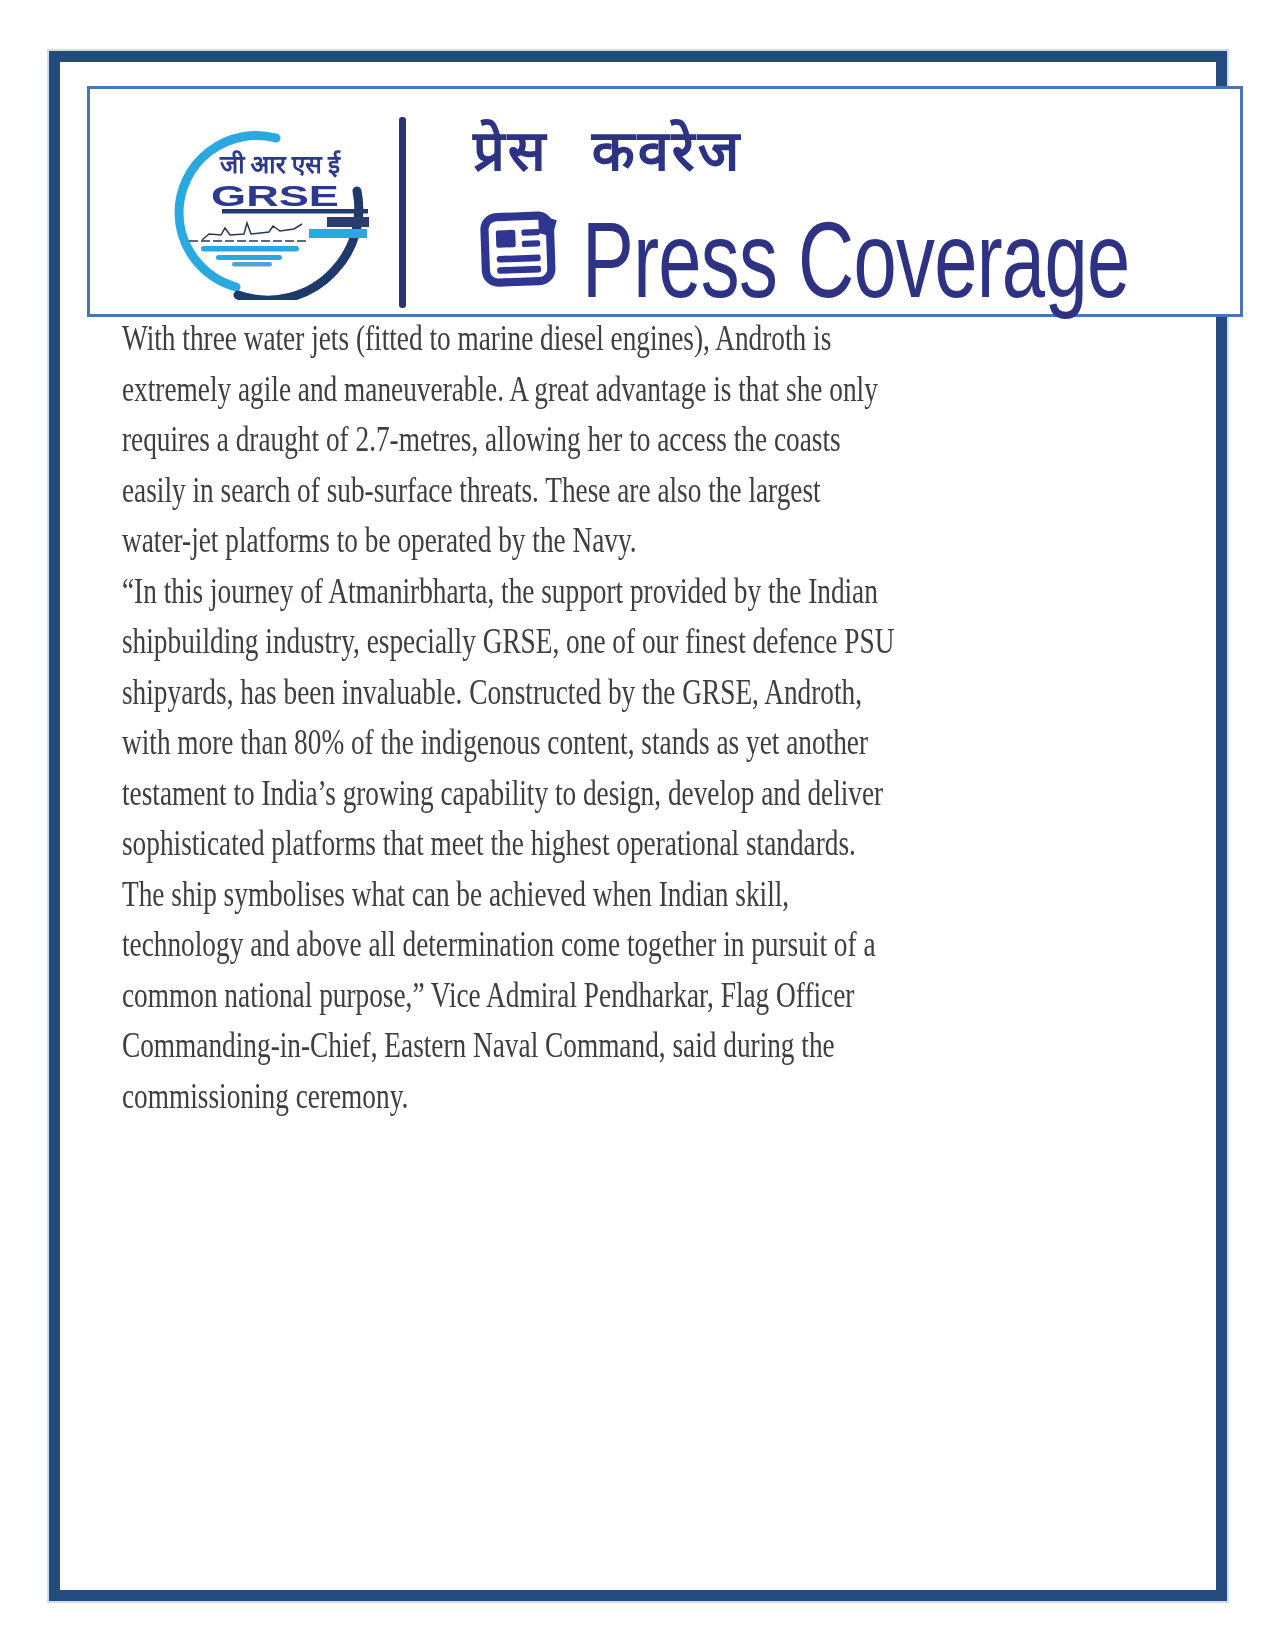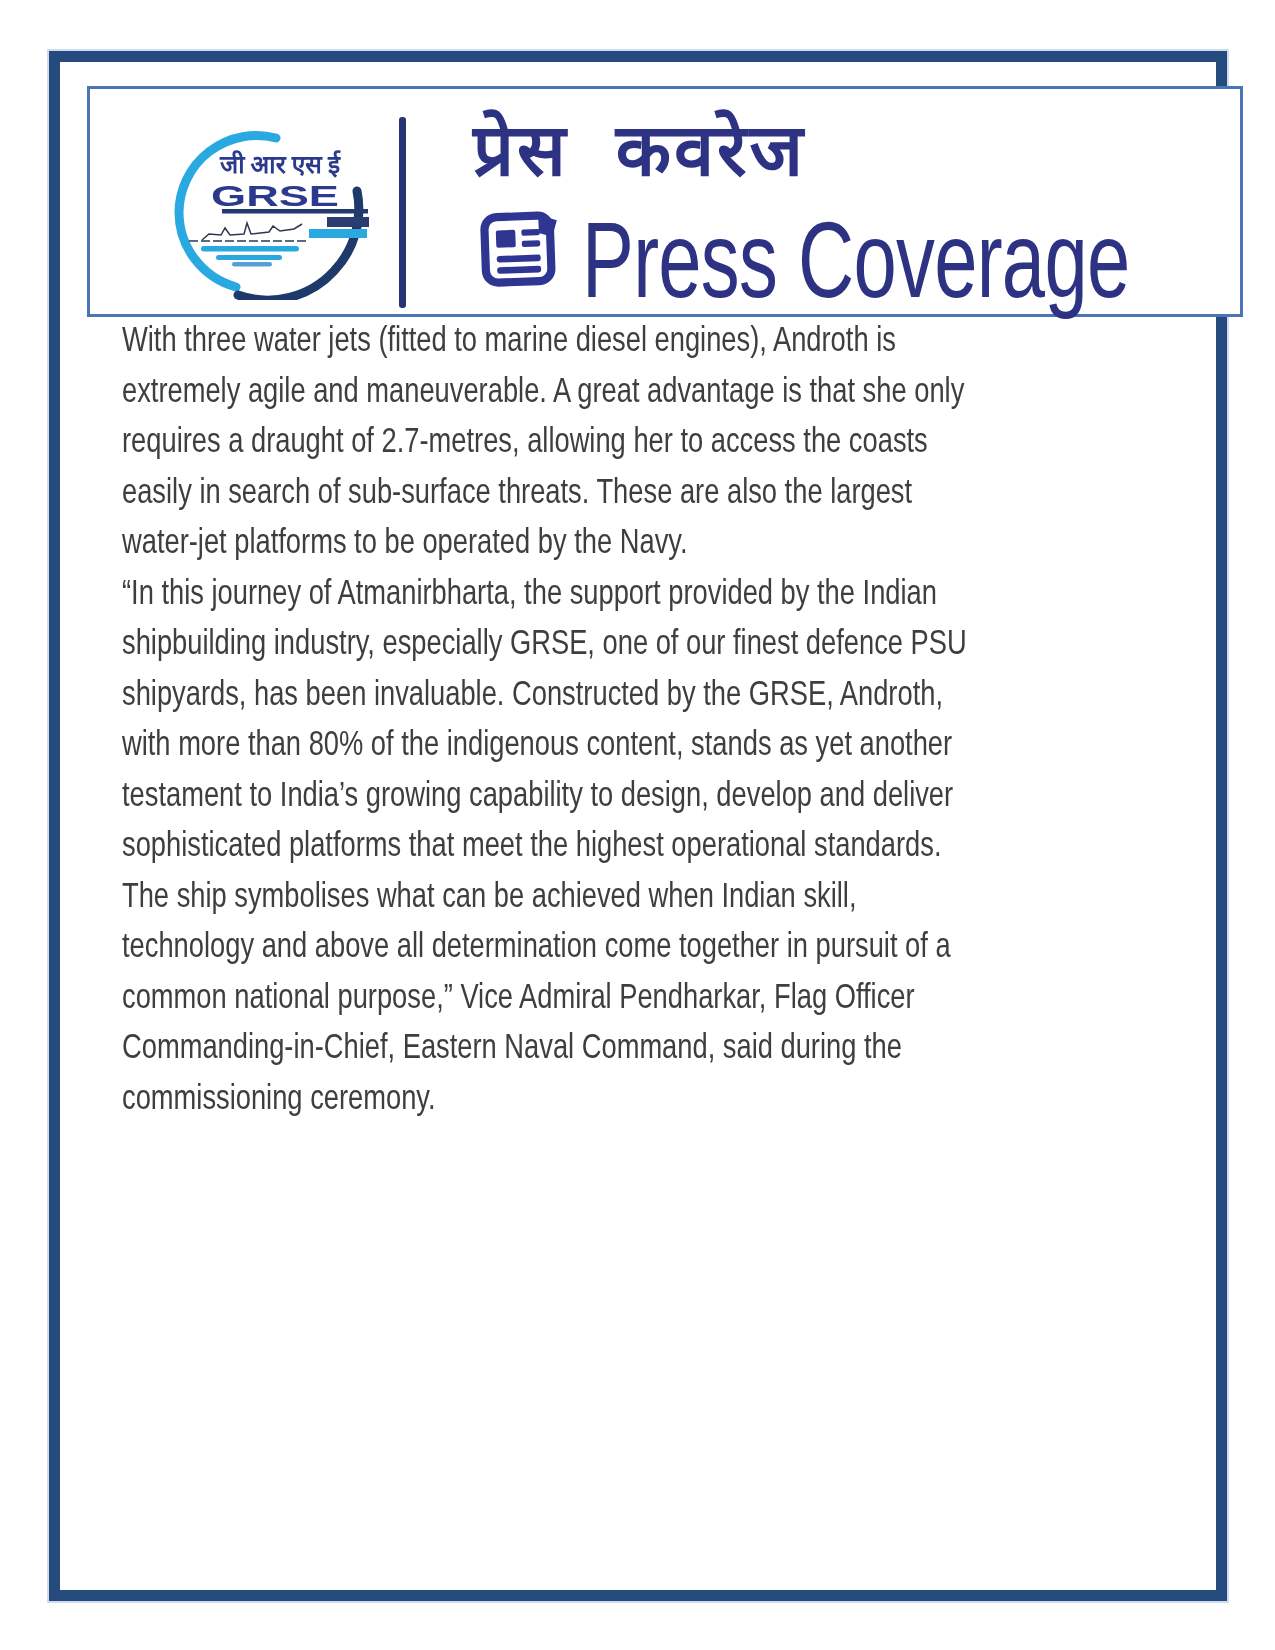--- a/index.html
+++ b/index.html
@@ -15,32 +15,32 @@
   .header-box { position:absolute; left:0px; top:24px; width:1156px; height:231px;
     border:3px solid #4a74b8; background:#fff;margin-left:27px; }
 
   .logo-svg { position:absolute; left:84px; top:39px; width:200px; height:172px; }
 
   .divider { position:absolute; left:309px; top:28px; width:7px; height:191px;
     background:#2a3472; border-radius:3px; }
 
   .title-hindi { position:absolute; left:383px; top:16px; height:92px;
     font-family:"Liberation Serif","DejaVu Sans",serif; font-weight:bold;
-    font-size:72px; line-height:92px; color:#2d3382; letter-spacing:3px;
+    font-size:56px; line-height:92px; color:#2d3382; letter-spacing:3px;
     word-spacing:26px; white-space:nowrap; }
 
   .newspaper-icon { position:absolute; left:388px; top:118px; width:88px; height:84px; }
 
   .title-english { position:absolute; left:492px; top:116px;
     font-size:108px; line-height:110px; font-weight:400; color:#2d3382;
     white-space:nowrap; transform:scaleX(0.72); transform-origin:left center;
     letter-spacing:-1px; }
 
   
-  .body-text { position:absolute; left:62px; top:252px; width:1090px; }
+  .body-text { position:absolute; left:62px; top:252px; width:1090px;font-family:Liberation Serif, serif; }
   .body-line { font-size:35px; line-height:50.5px; color:#3e3e3e;
     white-space:nowrap; transform:scaleX(0.78); transform-origin:left center; }
 </style>
 </head>
 <body>
 
 <div class="stage">
   <div class="frame">
 
     <div class="header-box">

